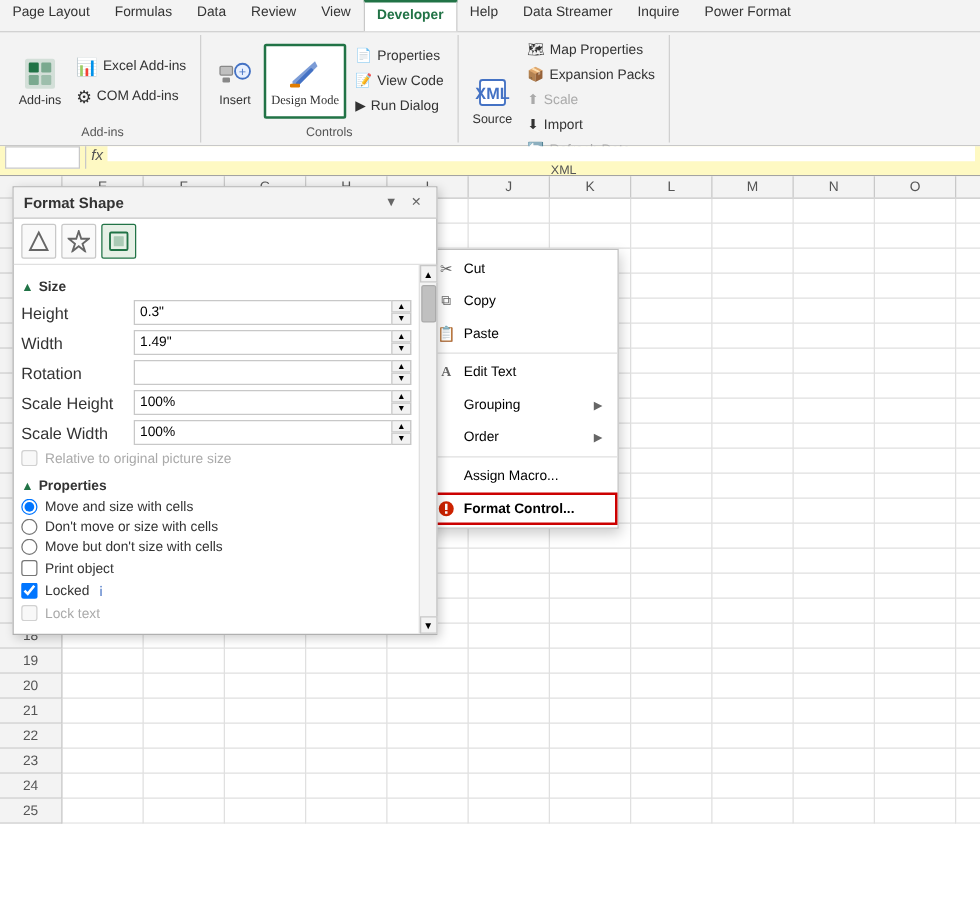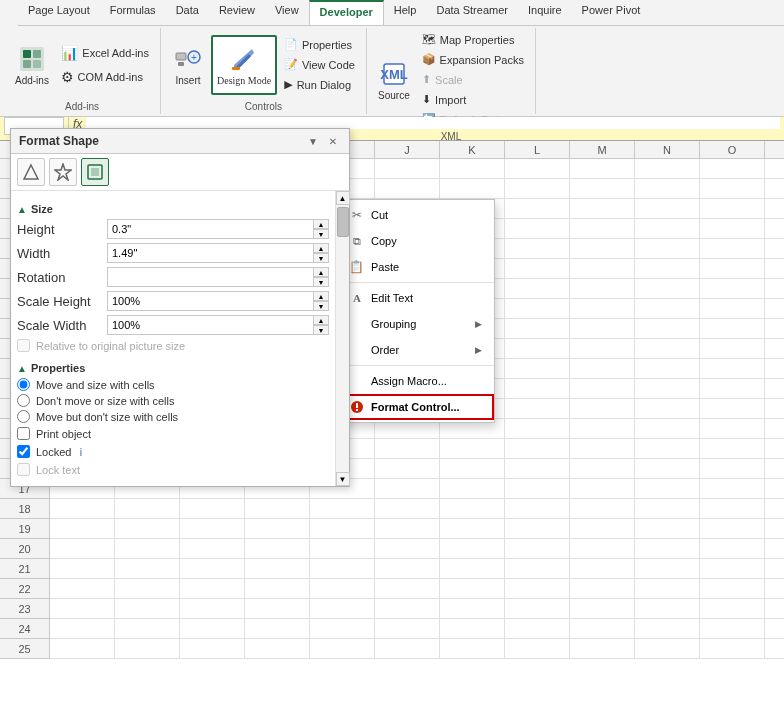--- a/index.html
+++ b/index.html
@@ -1,20 +1,20 @@
 <!DOCTYPE html>
 <html><head>
   <meta charset="utf-8">
   <style>
     * { margin: 0; padding: 0; box-sizing: border-box; }
     body { font-family: 'Segoe UI', Arial, sans-serif; font-size: 11px; background: #fff; overflow: hidden; }
 
     
     .ribbon { background: #f3f3f3; border-bottom: 1px solid #c8c8c8; }
-    .ribbon-tabs { display: flex; background: #f3f3f3; height: 26px; border-bottom: 1px solid #c8c8c8; margin-left: 18px; }
+    .ribbon-tabs { display: flex; background: #f3f3f3; height: 26px; border-bottom: 1px solid #c8c8c8; }
     .ribbon-tab { padding: 4px 10px; font-size: 11px; cursor: pointer; color: #333; border: none; background: none; }
     .ribbon-tab.active { background: #fff; border-top: 2px solid #217346; border-left: 1px solid #c8c8c8; border-right: 1px solid #c8c8c8; color: #217346; font-weight: 600; }
     .ribbon-content { display: flex; align-items: stretch; padding: 2px 4px; background: #f3f3f3; height: 90px; }
     .ribbon-group { display: flex; flex-direction: column; align-items: center; border-right: 1px solid #d0d0d0; padding: 2px 6px; min-width: 60px; }
     .ribbon-group-items { display: flex; align-items: center; gap: 2px; flex: 1; }
     .ribbon-group-label { font-size: 10px; color: #555; margin-top: 2px; text-align: center; }
     .ribbon-btn { display: flex; flex-direction: column; align-items: center; justify-content: center; padding: 2px 4px; cursor: pointer; border: 1px solid transparent; border-radius: 2px; min-width: 36px; height: 60px; font-size: 10px; color: #333; }
     .ribbon-btn-icon { width: 32px; height: 32px; display: flex; align-items: center; justify-content: center; font-size: 20px; }
     .ribbon-btn-small { display: flex; flex-direction: row; align-items: center; padding: 2px 4px; cursor: pointer; border: 1px solid transparent; border-radius: 2px; font-size: 11px; color: #333; white-space: nowrap; gap: 4px; }
     .ribbon-btn-active { background: #fff; border: 2px solid #217346 !important; border-radius: 2px; font-family: Liberation Serif, serif; }
@@ -72,21 +72,21 @@
   <div class="ribbon-tabs">
     <div class="ribbon-tab">Page Layout</div>
     <div class="ribbon-tab">Formulas</div>
     <div class="ribbon-tab">Data</div>
     <div class="ribbon-tab">Review</div>
     <div class="ribbon-tab">View</div>
     <div class="ribbon-tab active">Developer</div>
     <div class="ribbon-tab">Help</div>
     <div class="ribbon-tab">Data Streamer</div>
     <div class="ribbon-tab">Inquire</div>
-    <div class="ribbon-tab">Power Pivot</div>
+    <div class="ribbon-tab">Power Format</div>
   </div>
 
   <div class="ribbon-content">
 
     <div class="ribbon-group">
       <div class="ribbon-group-items">
         <div class="ribbon-btn">
           <div class="ribbon-btn-icon">
             <svg width="28" height="28" viewBox="0 0 28 28">
                 <rect x="2" y="2" width="24" height="24" rx="2" fill="#217346" opacity="0.15"></rect>
@@ -675,21 +675,21 @@
                 </svg>
             </span>
             <span style="font-weight:600;">Format Control...</span>
           </div>
         </div>
       </div>
     </div>
   </div>
 </div>
 
-<div class="format-shape-panel" style="position:fixed;left:10px;top:128px;z-index:300;">
+<div class="format-shape-panel" style="position:fixed;left:10px;top:149px;z-index:300;">
   <div class="panel-title-bar">
     <span class="panel-title">Format Shape</span>
     <div class="panel-controls">
       <button class="panel-btn">▼</button>
       <button class="panel-btn">✕</button>
     </div>
   </div>
 
   <div class="panel-tabs">
     <div class="panel-tab-icon">

